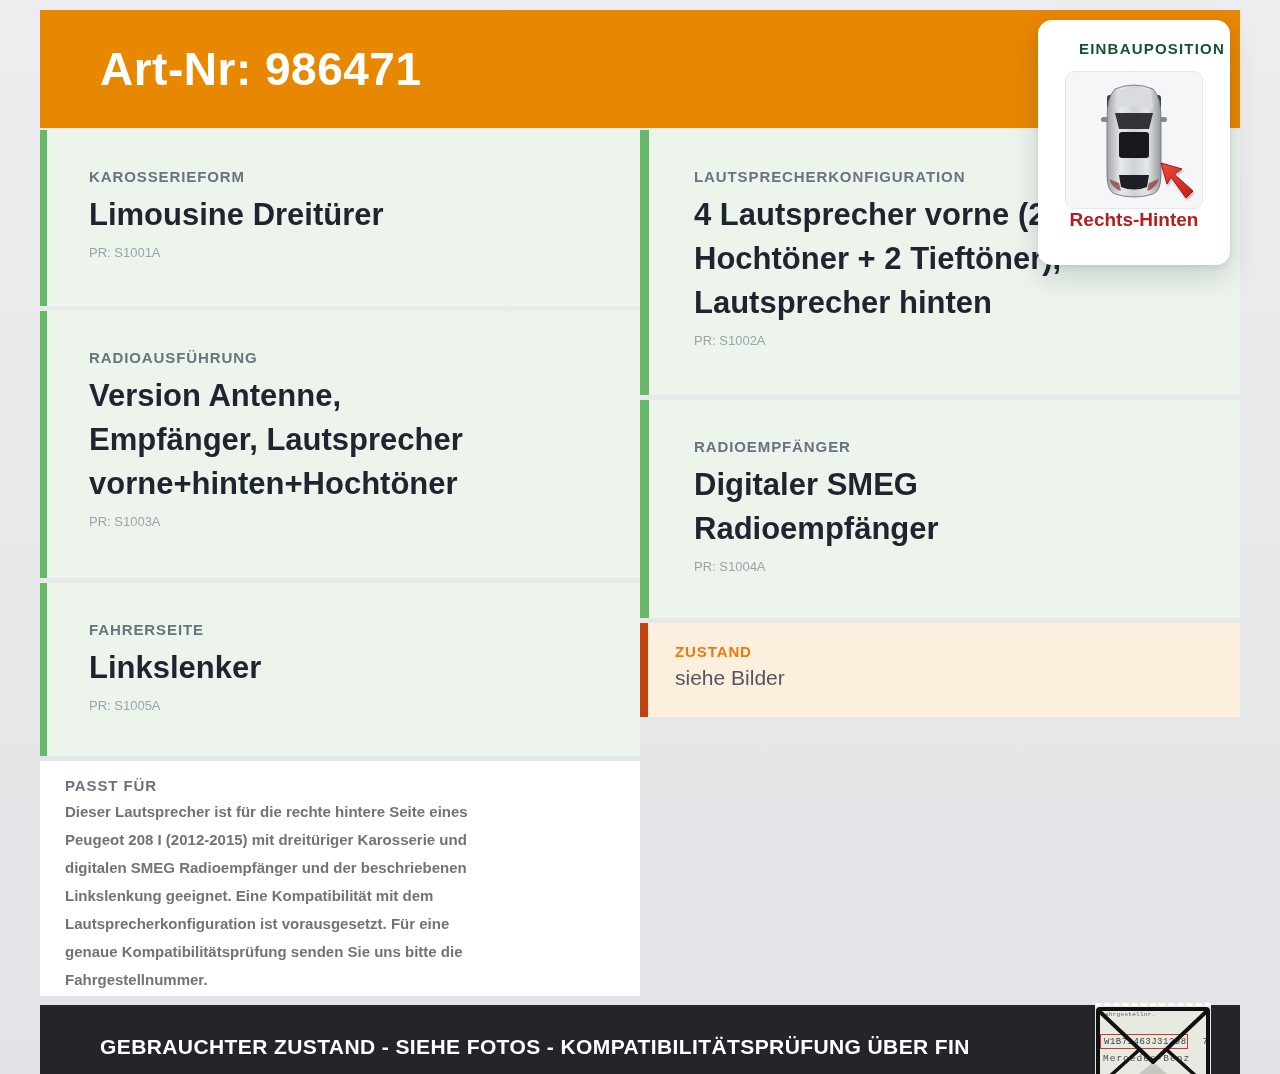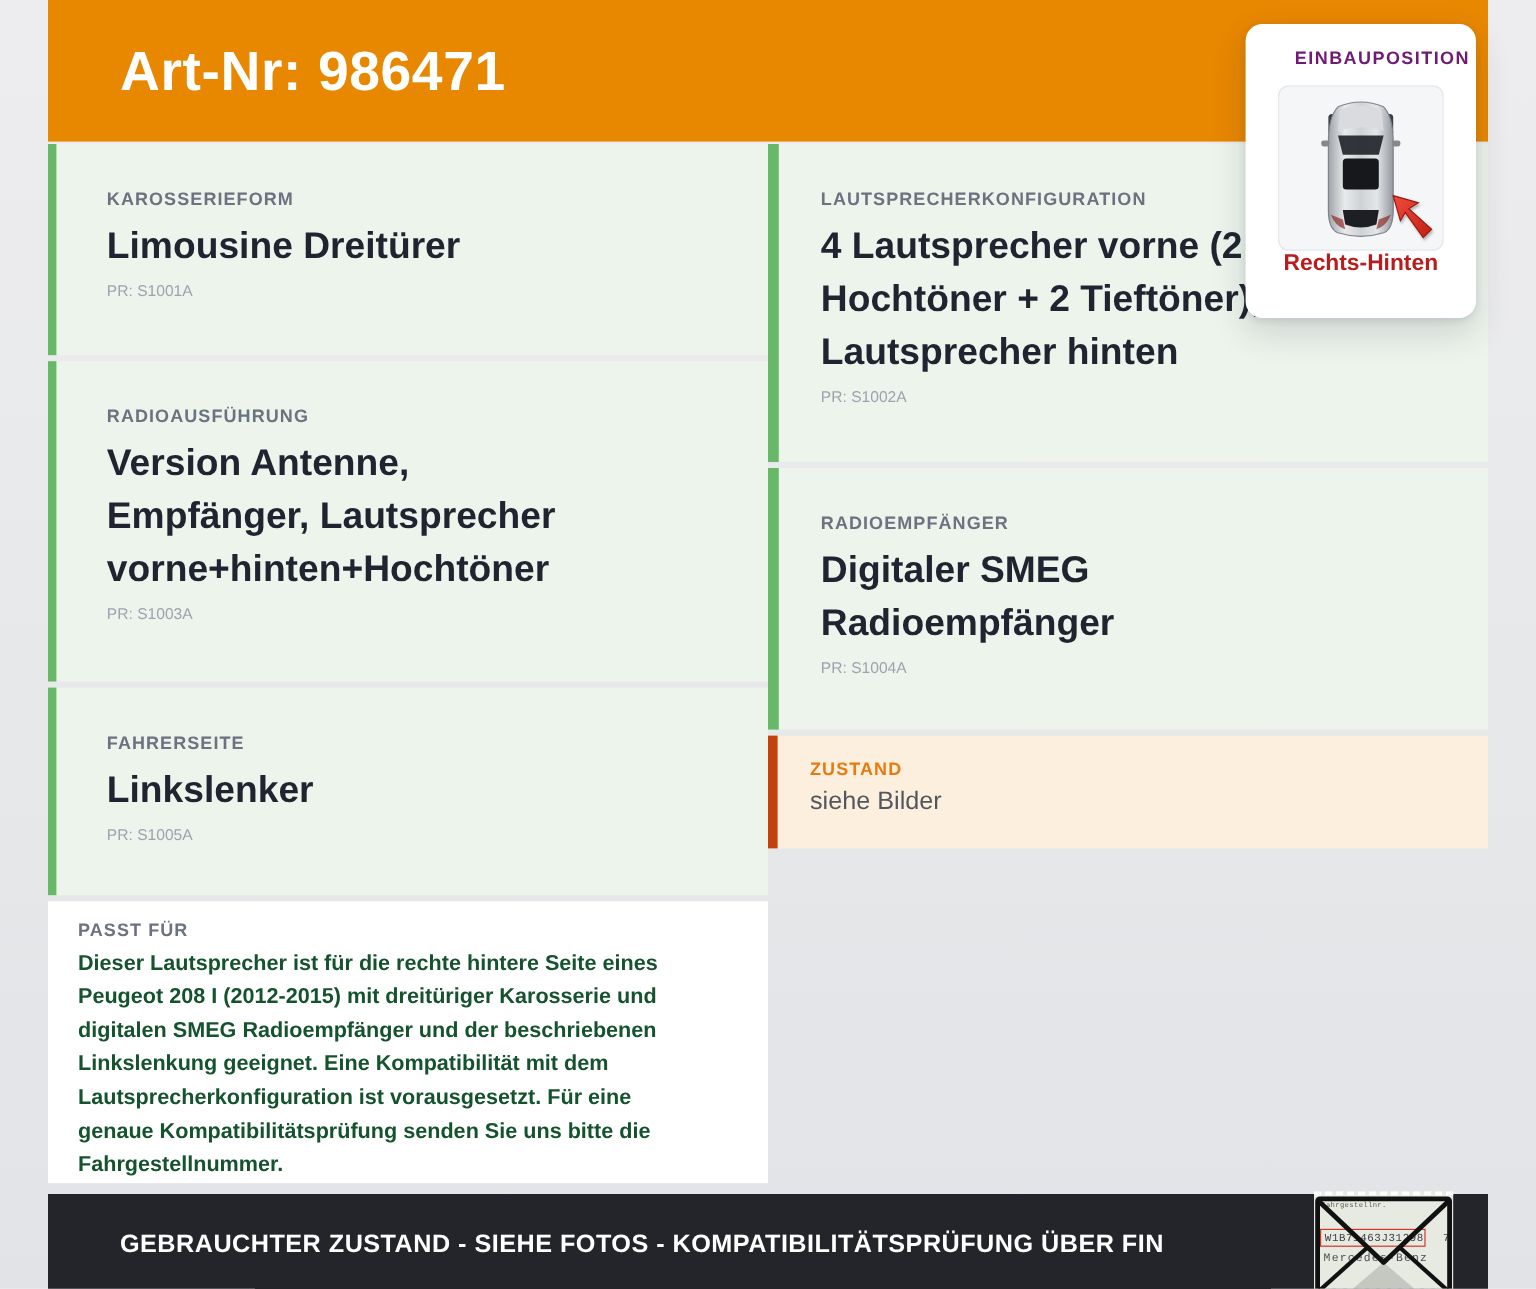--- a/index.html
+++ b/index.html
@@ -7,35 +7,35 @@
   body {
     font-family:"Liberation Sans", sans-serif;
     background:linear-gradient(180deg,#EDEDEF 0%,#E7E8EA 55%,#E2E3E6 100%);
     position:relative;
   }
   .page { width:1200px; margin:0 40px; position:relative; }
 
   
   .hdr {
     height:118px; background:#E88700; margin-bottom:2px;
-    display:flex; align-items:center; padding-left:60px;
+    display:flex; align-items:center; padding-left:60px;margin-top:10px;
   }
   .hdr h1 {
     color:#fff; font-size:46px; font-weight:700; letter-spacing:.5px;
   }
 
   
   .cols { display:flex; }
   .col { width:668px; display:flex; flex-direction:column; }
 
   .card {
     background:#ECF4EC; border-left:7px solid #68B967;
     padding:38px 28px 0 42px; margin-bottom:5px;
   }
-  .col-r .card { border-left-width:9px; padding-left:35px; }
+  .col-r .card { border-left-width:9px; padding-left:45px; }
   .lbl {
     font-size:15px; font-weight:700; letter-spacing:.9px;
     color:#6B7280; text-transform:uppercase; margin-bottom:8px;
   }
   .hval { font-size:31px; font-weight:700; color:#1F2430; }
   .hval .vline { display:block; white-space:nowrap; line-height:44px; }
   .pr { margin-top:8px; font-size:13px; color:#9CA3AF; }
 
   .c-l1 { min-height:176px; }
   .c-l2 { min-height:267px; }
@@ -47,21 +47,21 @@
     background:#FDEFDD; border-left:8px solid #c2410c;
     min-height:94px; padding:20px 20px 0 27px; margin-bottom:5px;
   }
   .zustand .lbl { color:#E87A12; margin-bottom:6px; }
   .zval { font-size:21px; color:#52575F; font-weight:500; }
 
   .passt {
     background:#fff; min-height:235px; padding:16px 4px 0 25px; margin-bottom:5px;
   }
   .passt .lbl { margin-bottom:4px; }
-  .ptext { font-size:18px; font-weight:700; color:#14532d; }
+  .ptext { font-size:15px; font-weight:700; color:#737373; }
   .ptext .pline { display:block; white-space:nowrap; line-height:28px; }
 
   
   .foot {
     margin-top:4px; height:84px; background:#23252B; position:relative;
     display:flex; align-items:center; padding-left:60px;
   }
   .foot .ftext {
     color:#fff; font-size:21px; font-weight:700; letter-spacing:.4px; white-space:nowrap;
   }
@@ -82,21 +82,21 @@
   .env-svg { position:absolute; inset:0; }
 
   
   .einbau {
     position:absolute; top:20px; right:50px; width:192px; min-height:245px;
     background:#fff; border-radius:14px; z-index:10;
     box-shadow:0 12px 28px rgba(40,45,60,.16), 0 2px 6px rgba(40,45,60,.10);
     padding:20px 0 18px 0; text-align:center;
   }
   .einbau .etitle {
-    color:#701a75; font-size:15px; font-weight:700; letter-spacing:1.2px;padding-left:36px;
+    color:#14532d; font-size:15px; font-weight:700; letter-spacing:1.2px;padding-left:36px;
   }
   .car-frame {
     width:138px; height:138px; margin:14px auto 0 auto;
     background:#F5F6F8; border:1px solid #E4E7EB; border-radius:9px;
     position:relative;
   }
   .car-frame svg.car { position:absolute; left:50%; top:50%; transform:translate(-50%,-50%); }
   .car-frame svg.arrow { position:absolute; right:7px; bottom:9px; filter:drop-shadow(1px 2px 1px rgba(0,0,0,.25)); }
   .einbau .ecaption { font-size:19px; font-weight:700; color:#b91c1c; }
 </style>

